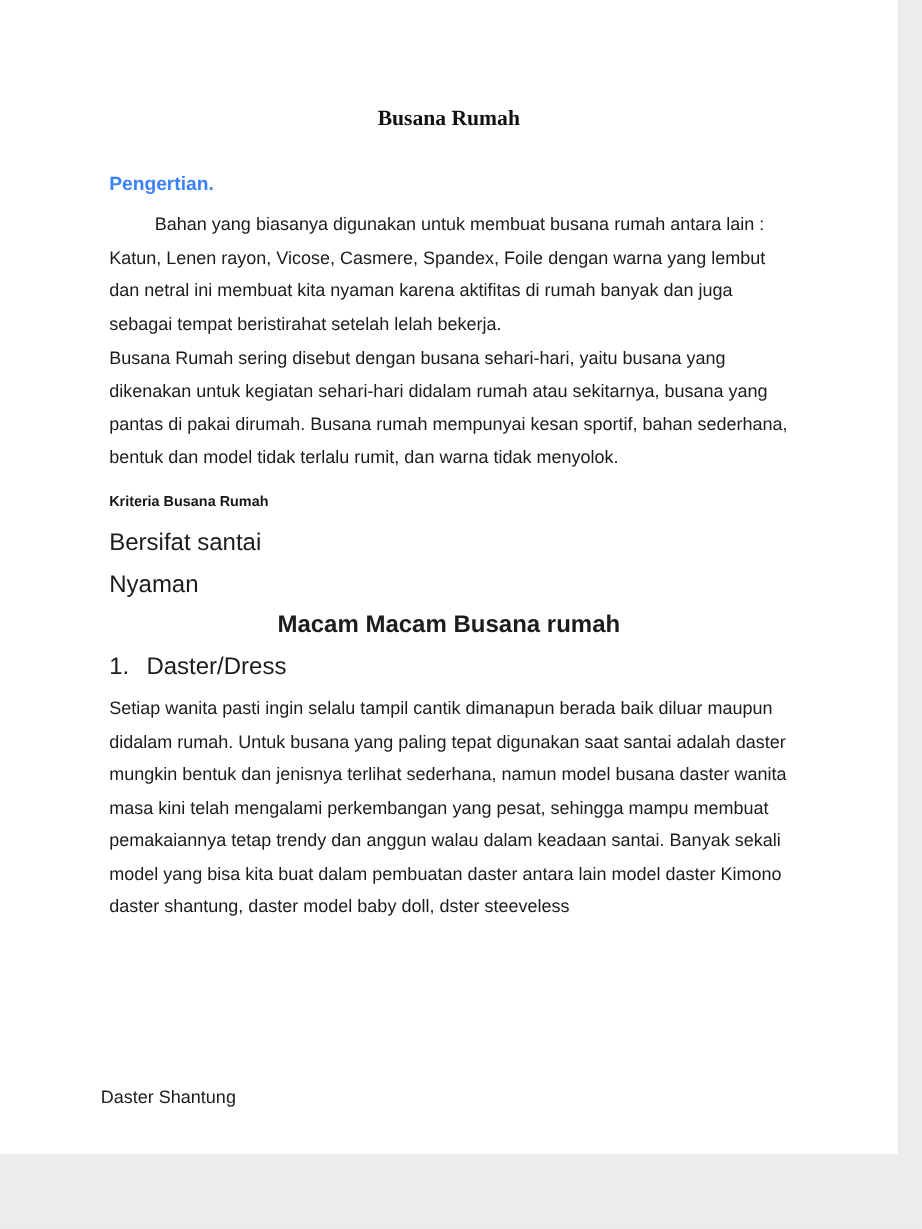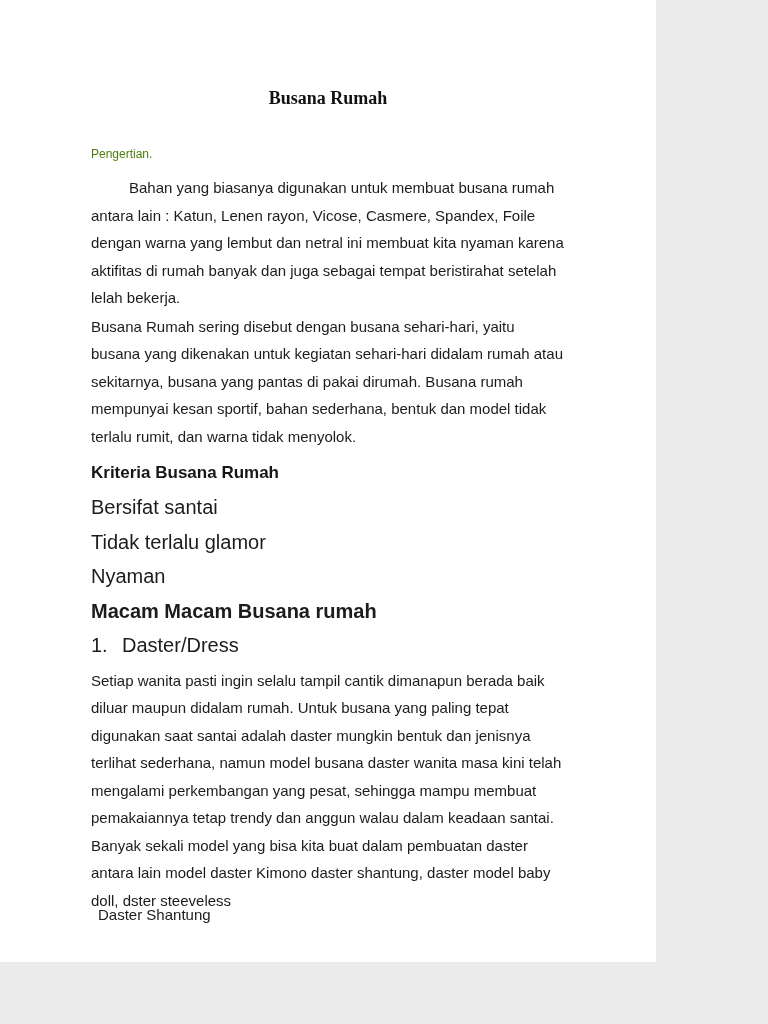--- a/index.html
+++ b/index.html
@@ -13,75 +13,76 @@
     width: 768px;
     height: 1024px;
     background: #ececec;
     overflow: hidden;
     margin: 0 auto;
   }
   .doc-page {
     position: absolute;
     top: 0;
     left: 0;
-    width: 656px;
+    width: 748px;
     height: 962px;
     background: #ffffff;
     box-sizing: border-box;
     padding: 88px 91px 0 91px;
     color: #1a1a1a;
   }
   .doc-title {
     font-family: "Liberation Serif", serif;
     font-weight: bold;
     font-size: 18px;
     line-height: 20px;
     text-align: center;
     margin: 0 0 36px 0;
     color: #111111;
   }
   .h-pengertian {
-    font-size: 12px;
-    font-weight: normal;
+    font-size: 16px;
+    font-weight: bold;
     line-height: 20px;
     margin: 0 0 10px 0;
-    color: #4d7c0f;
+    color: #3b82f6;
   }
   .body-para {
     font-size: 15px;
     line-height: 27.5px;
     margin: 0 0 1px 0;
     color: #1c1c1c;
   }
   .indent-first {
     text-indent: 38px;
   }
   .h-kriteria {
-    font-size: 17px;
+    font-size: 12px;
     font-weight: bold;
     line-height: 22px;
     margin: 12px 0 10px 0;
     color: #161616;
   }
   .list-para {
     font-size: 20px;
     line-height: 27.5px;
     margin: 0 0 7px 0;
     color: #1c1c1c;
   }
   .bold-para {
     font-weight: bold;
+    text-align: center;
   }
   .numbered-item .num {
     display: inline-block;
     width: 31px;
   }
   .caption {
     position: absolute;
-    left: 98px;
+    left: 84px;
     top: 905px;
     font-size: 15px;
     line-height: 20px;
     color: #1c1c1c;
     margin: 0;
   }
   .bottom-strip {
     position: absolute;
     left: 0;
     top: 962px;
@@ -102,21 +103,20 @@
     <h2 class="h-pengertian">Pengertian.</h2>
 
     <p class="body-para indent-first">Bahan yang biasanya digunakan untuk membuat busana rumah antara lain : Katun, Lenen rayon, Vicose, Casmere, Spandex, Foile dengan warna yang lembut dan netral ini membuat kita nyaman karena aktifitas di rumah banyak dan juga sebagai tempat beristirahat setelah lelah bekerja.</p>
 
     <p class="body-para">Busana Rumah sering disebut dengan busana sehari-hari, yaitu busana yang dikenakan untuk kegiatan sehari-hari didalam rumah atau sekitarnya, busana yang pantas di pakai dirumah. Busana rumah mempunyai kesan sportif, bahan sederhana, bentuk dan model tidak terlalu rumit, dan warna tidak menyolok.</p>
 
     <h2 class="h-kriteria">Kriteria Busana Rumah</h2>
 
     <p class="list-para">Bersifat santai</p>
 
-    <p class="list-para">Tidak terlalu glamor</p>
 
     <p class="list-para">Nyaman</p>
 
 
     <p class="list-para bold-para">Macam Macam Busana rumah</p>
 
     <p class="list-para numbered-item">
       <span class="num">1.</span><span>Daster/Dress</span>
     </p>
 

